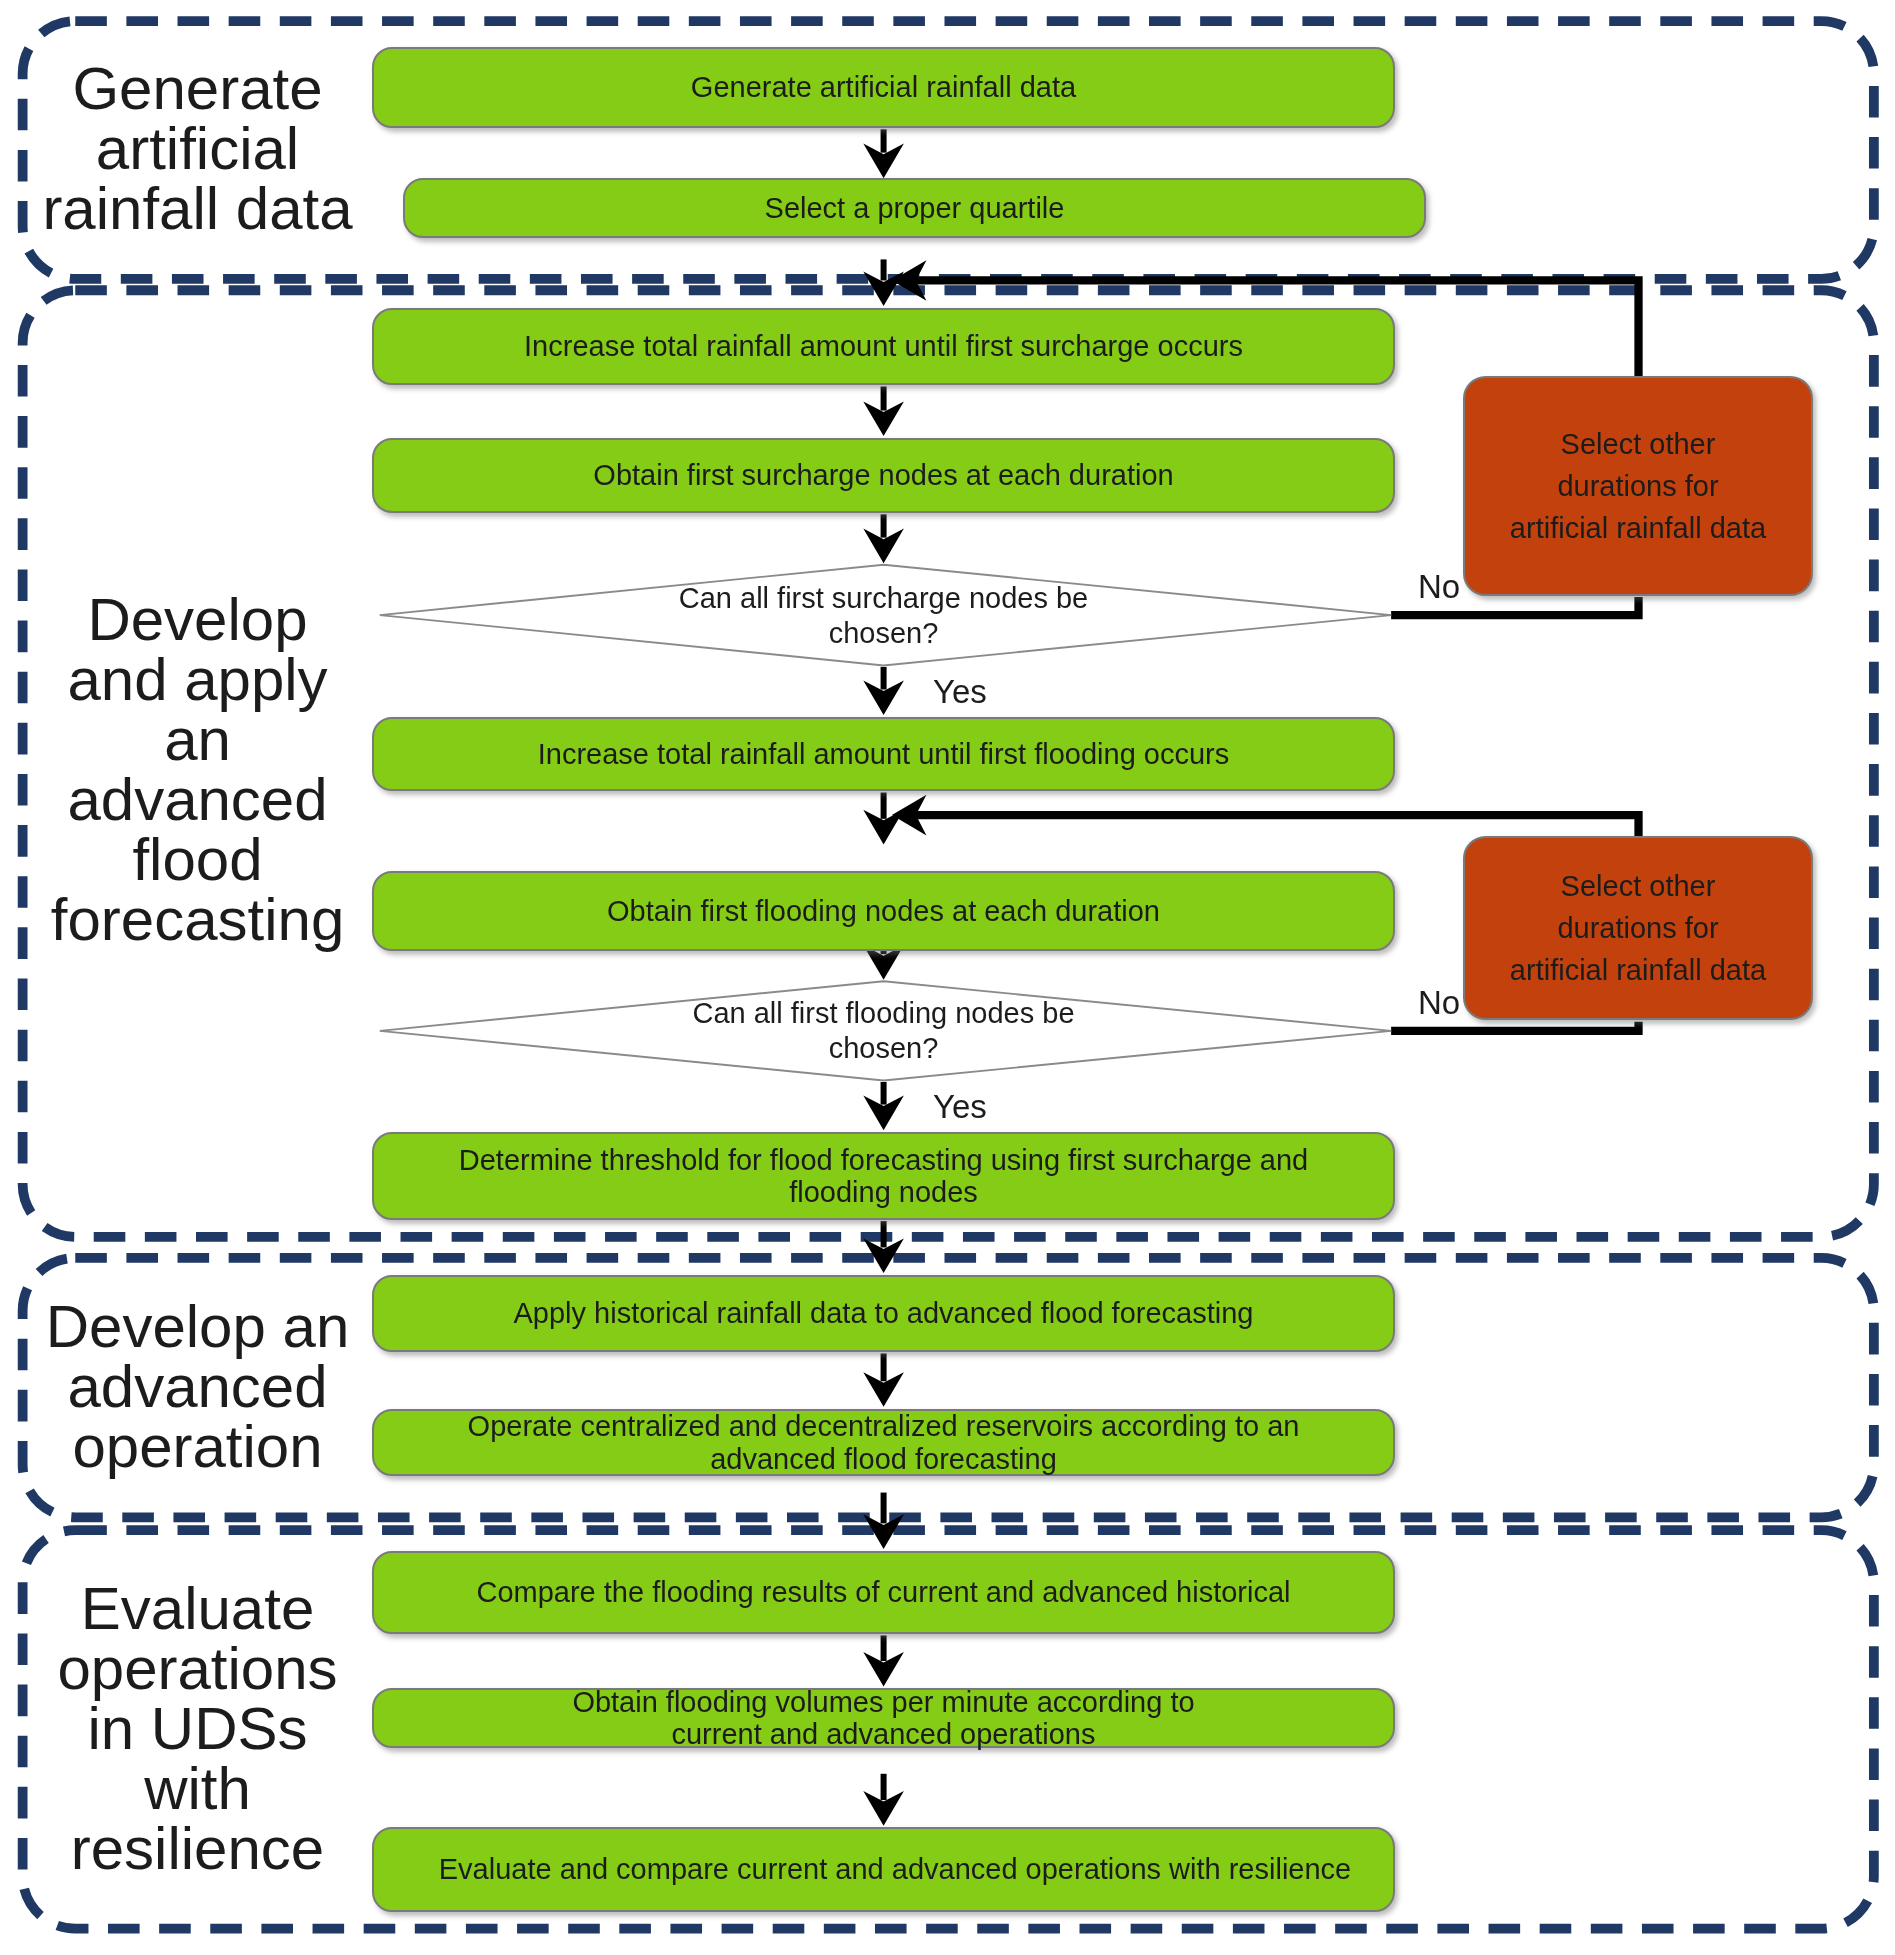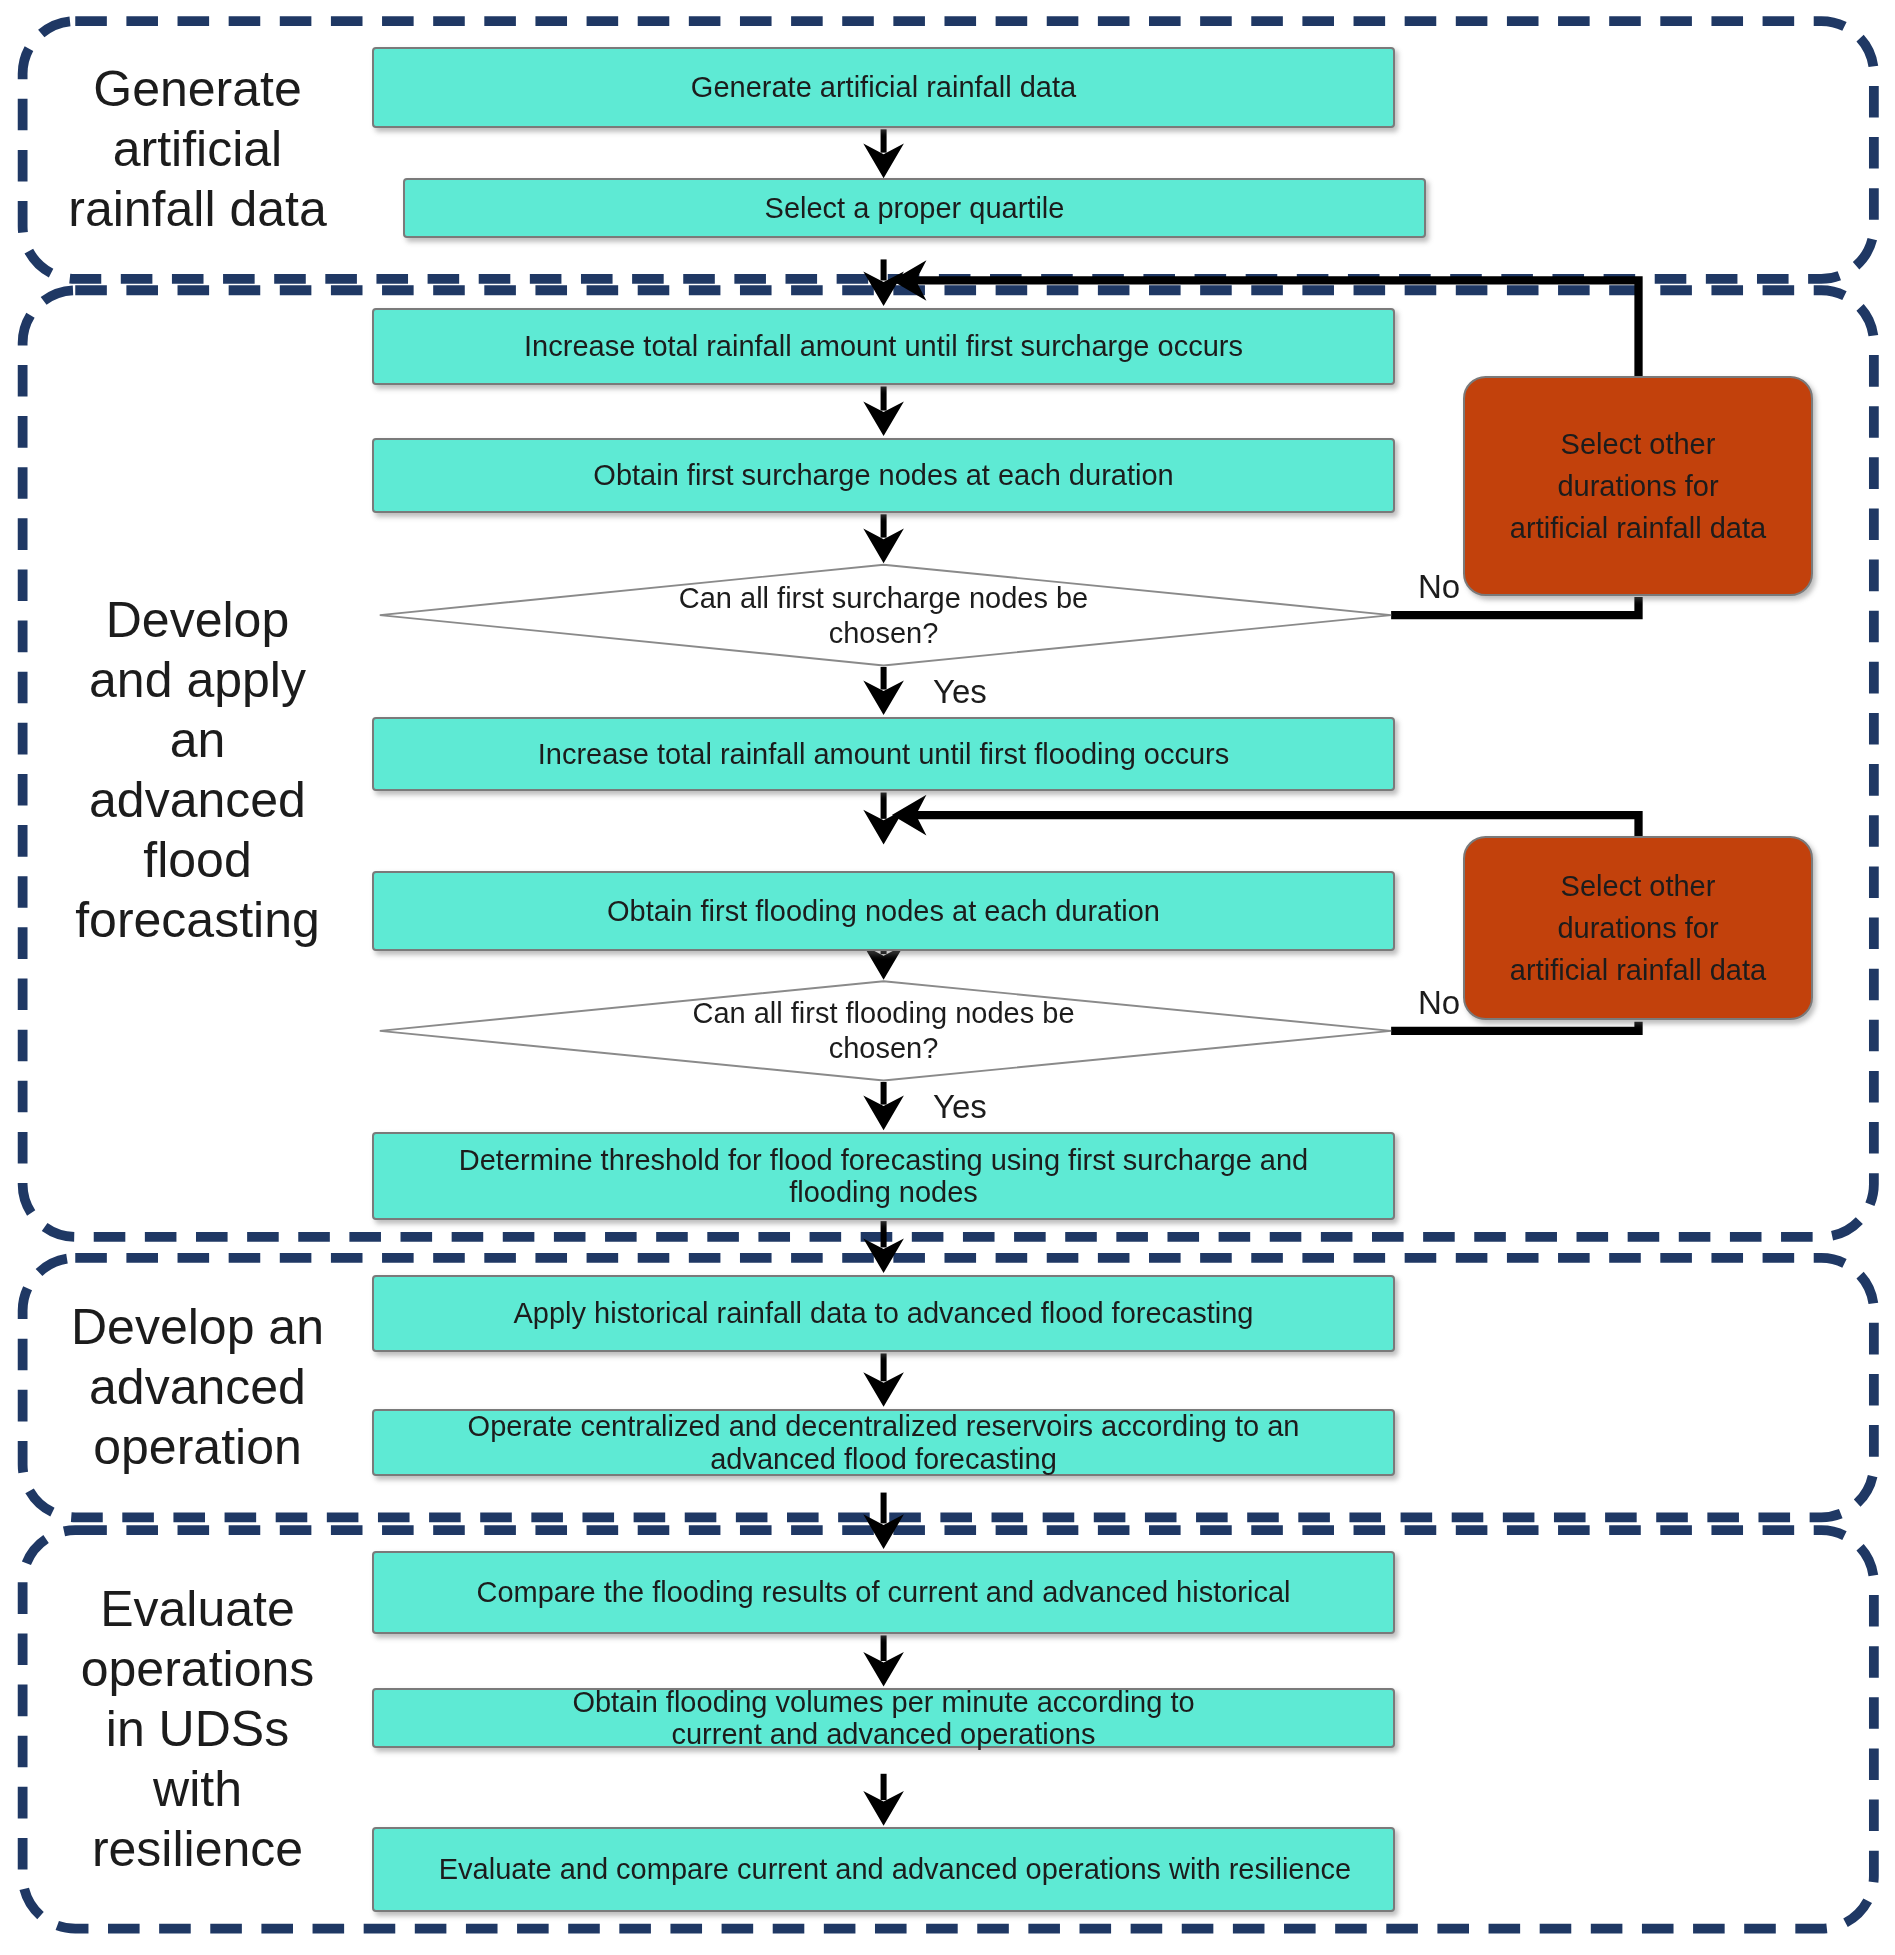--- a/index.html
+++ b/index.html
@@ -20,23 +20,23 @@
   #connector-layer{position:absolute;left:0;top:0;z-index:0;}
   .sec{fill:none;stroke:var(--section-border);stroke-width:13;stroke-dasharray:42 26;}
   .diamond{fill:#ffffff;stroke:#8a8a8a;stroke-width:2.5;}
   .flow{stroke:var(--connector);stroke-width:8;}
   .loop{fill:none;stroke:var(--connector);stroke-width:11;}
   .head{fill:var(--connector);stroke:none;}
 
   .flow-box{
     position:absolute;left:372px;width:1023px;
     box-sizing:border-box;
-    background:#5eead4;
+    background:#84cc16;
     border:2.3px solid var(--box-border);
-    border-radius:4px;
+    border-radius:20px;
     box-shadow:3px 3.8px 5.3px rgba(110,110,110,0.45);
     display:flex;align-items:center;justify-content:center;
     text-align:center;
     font-size:29px;line-height:1.12;
     z-index:2;
     padding:0 21px;
   }
   .side-box{
     position:absolute;left:1463px;width:350px;
     box-sizing:border-box;
@@ -54,21 +54,21 @@
     position:absolute;left:372px;width:1023px;
     display:flex;align-items:center;justify-content:center;
     text-align:center;
     font-size:29px;line-height:1.2;
     z-index:2;
     pointer-events:none;
   }
   .section-label{
     position:absolute;left:34px;width:327px;
     text-align:center;
-    font-size:50px;line-height:60px;
+    font-size:60px;line-height:60px;
     z-index:2;
   }
   .branch-label{
     position:absolute;
     font-size:33px;line-height:1;
     z-index:3;
   }
 </style>
 </head>
 <body>

